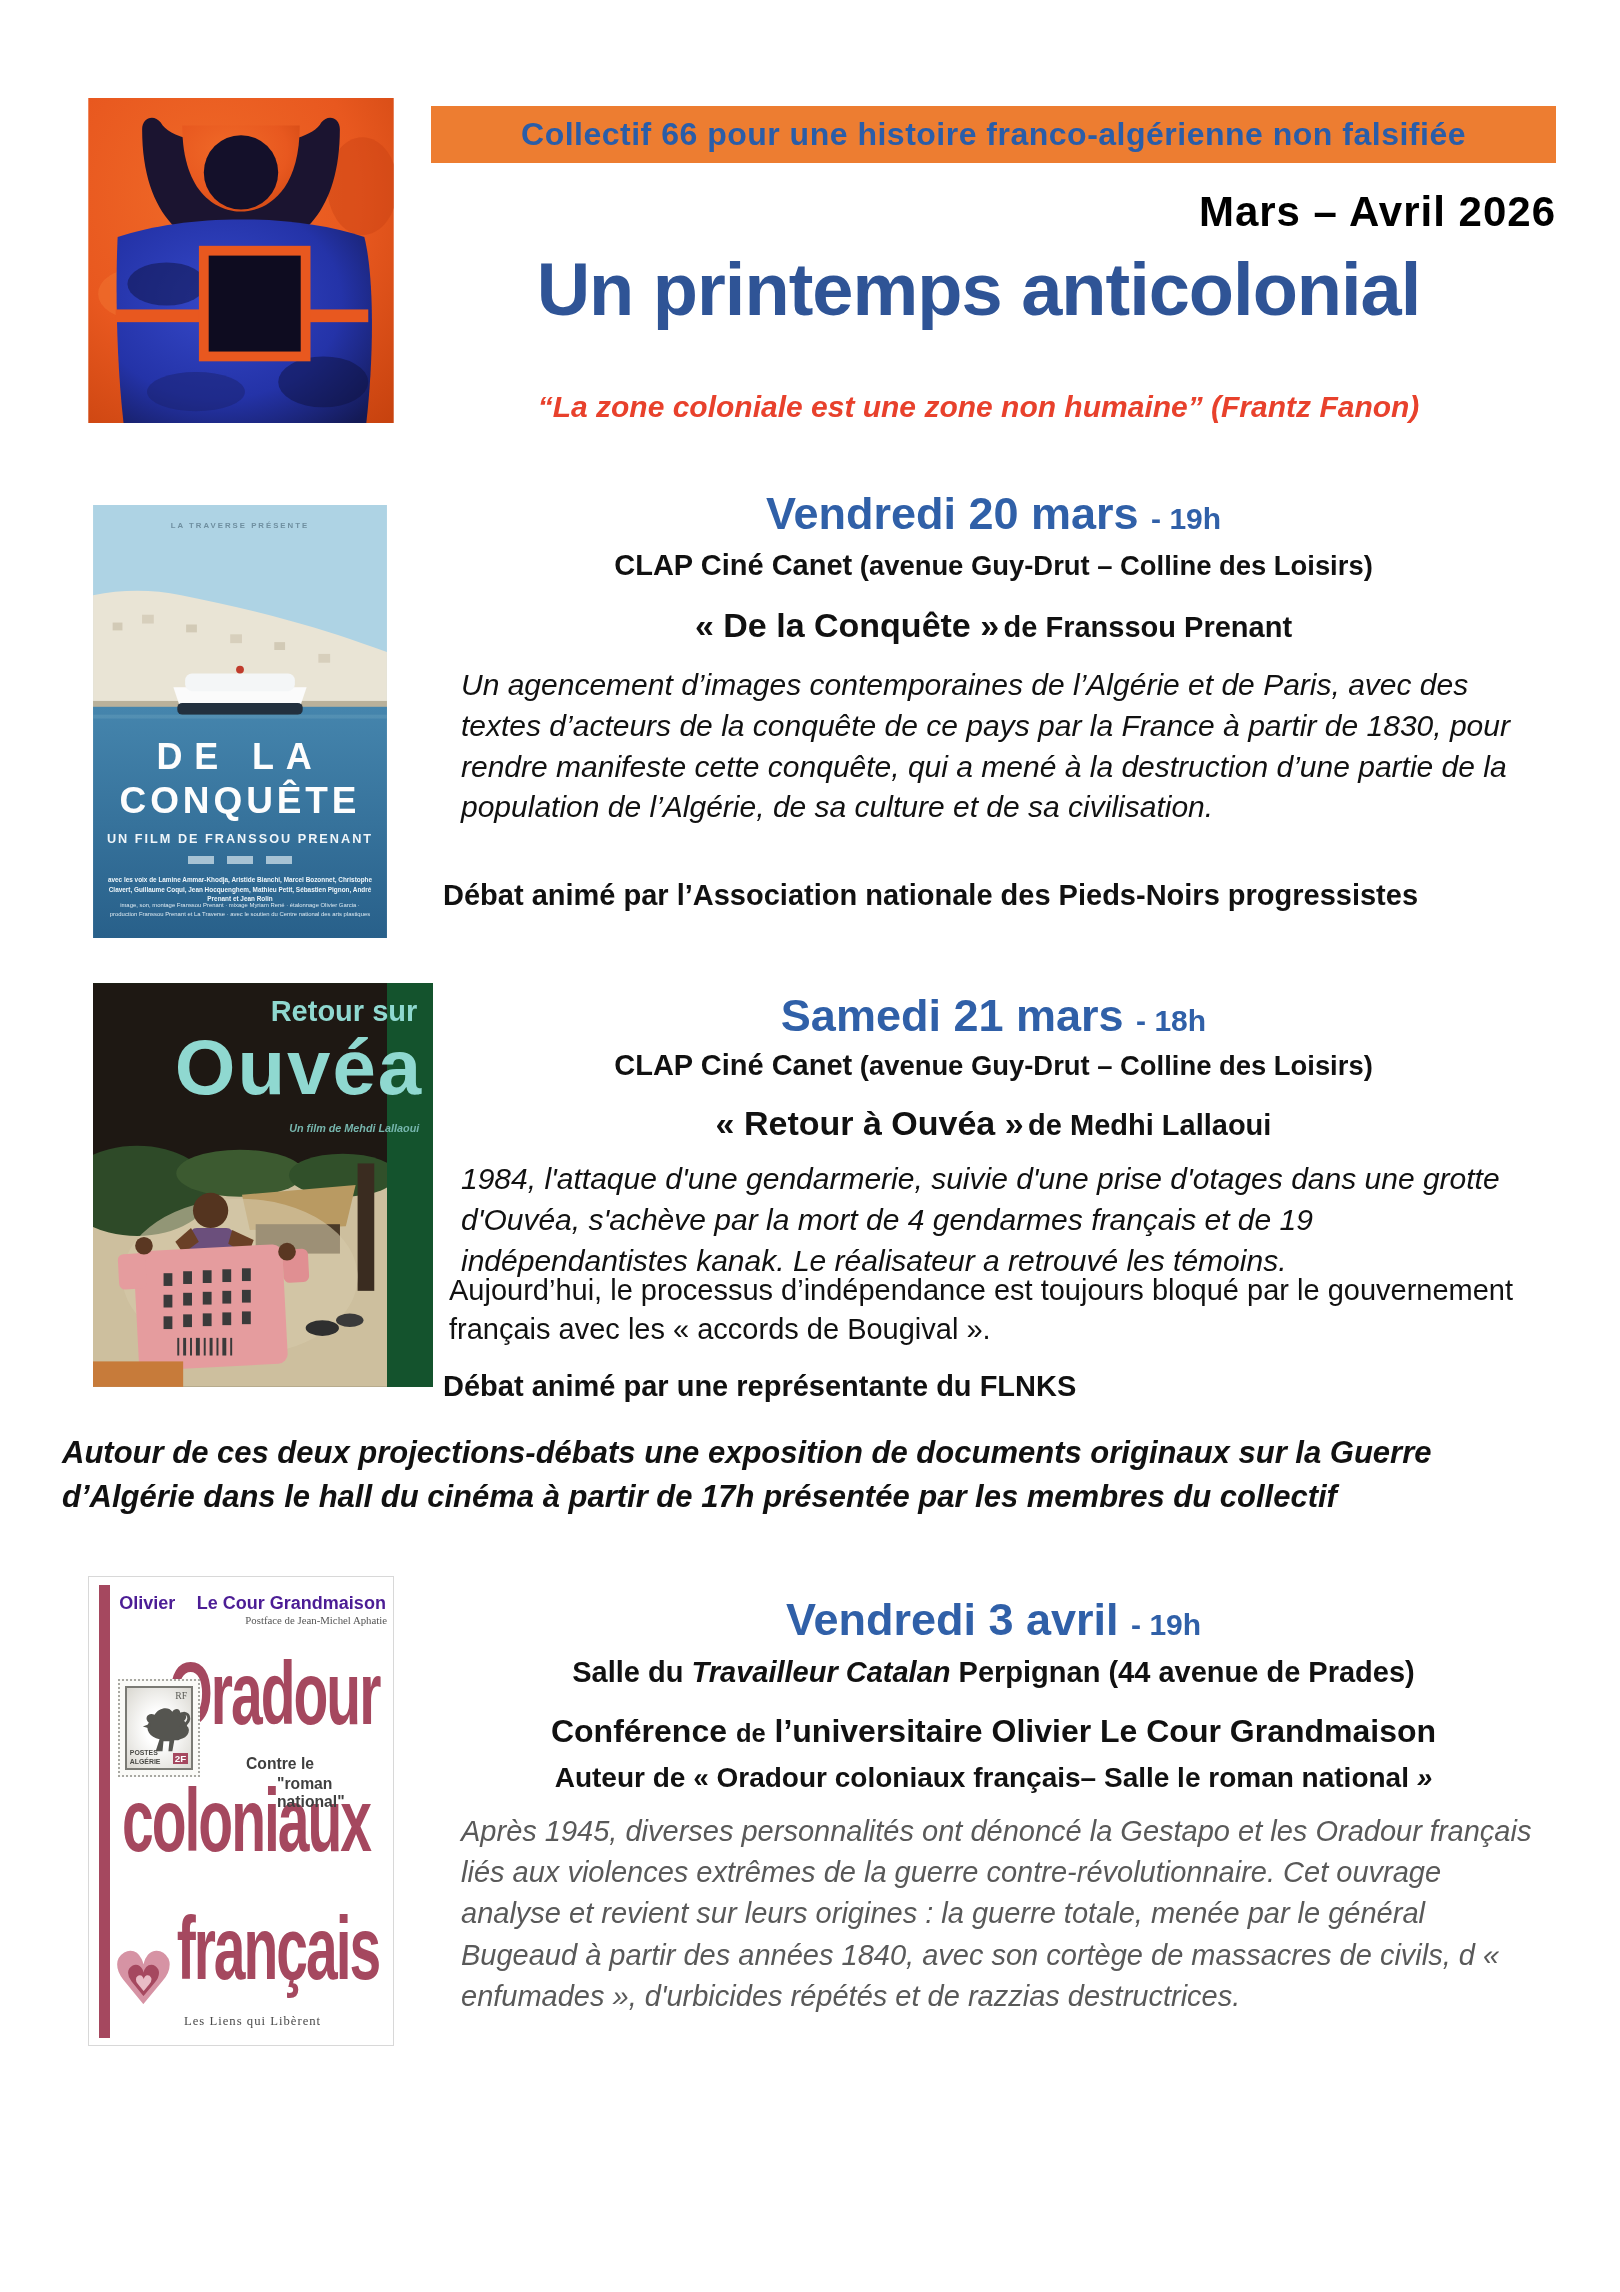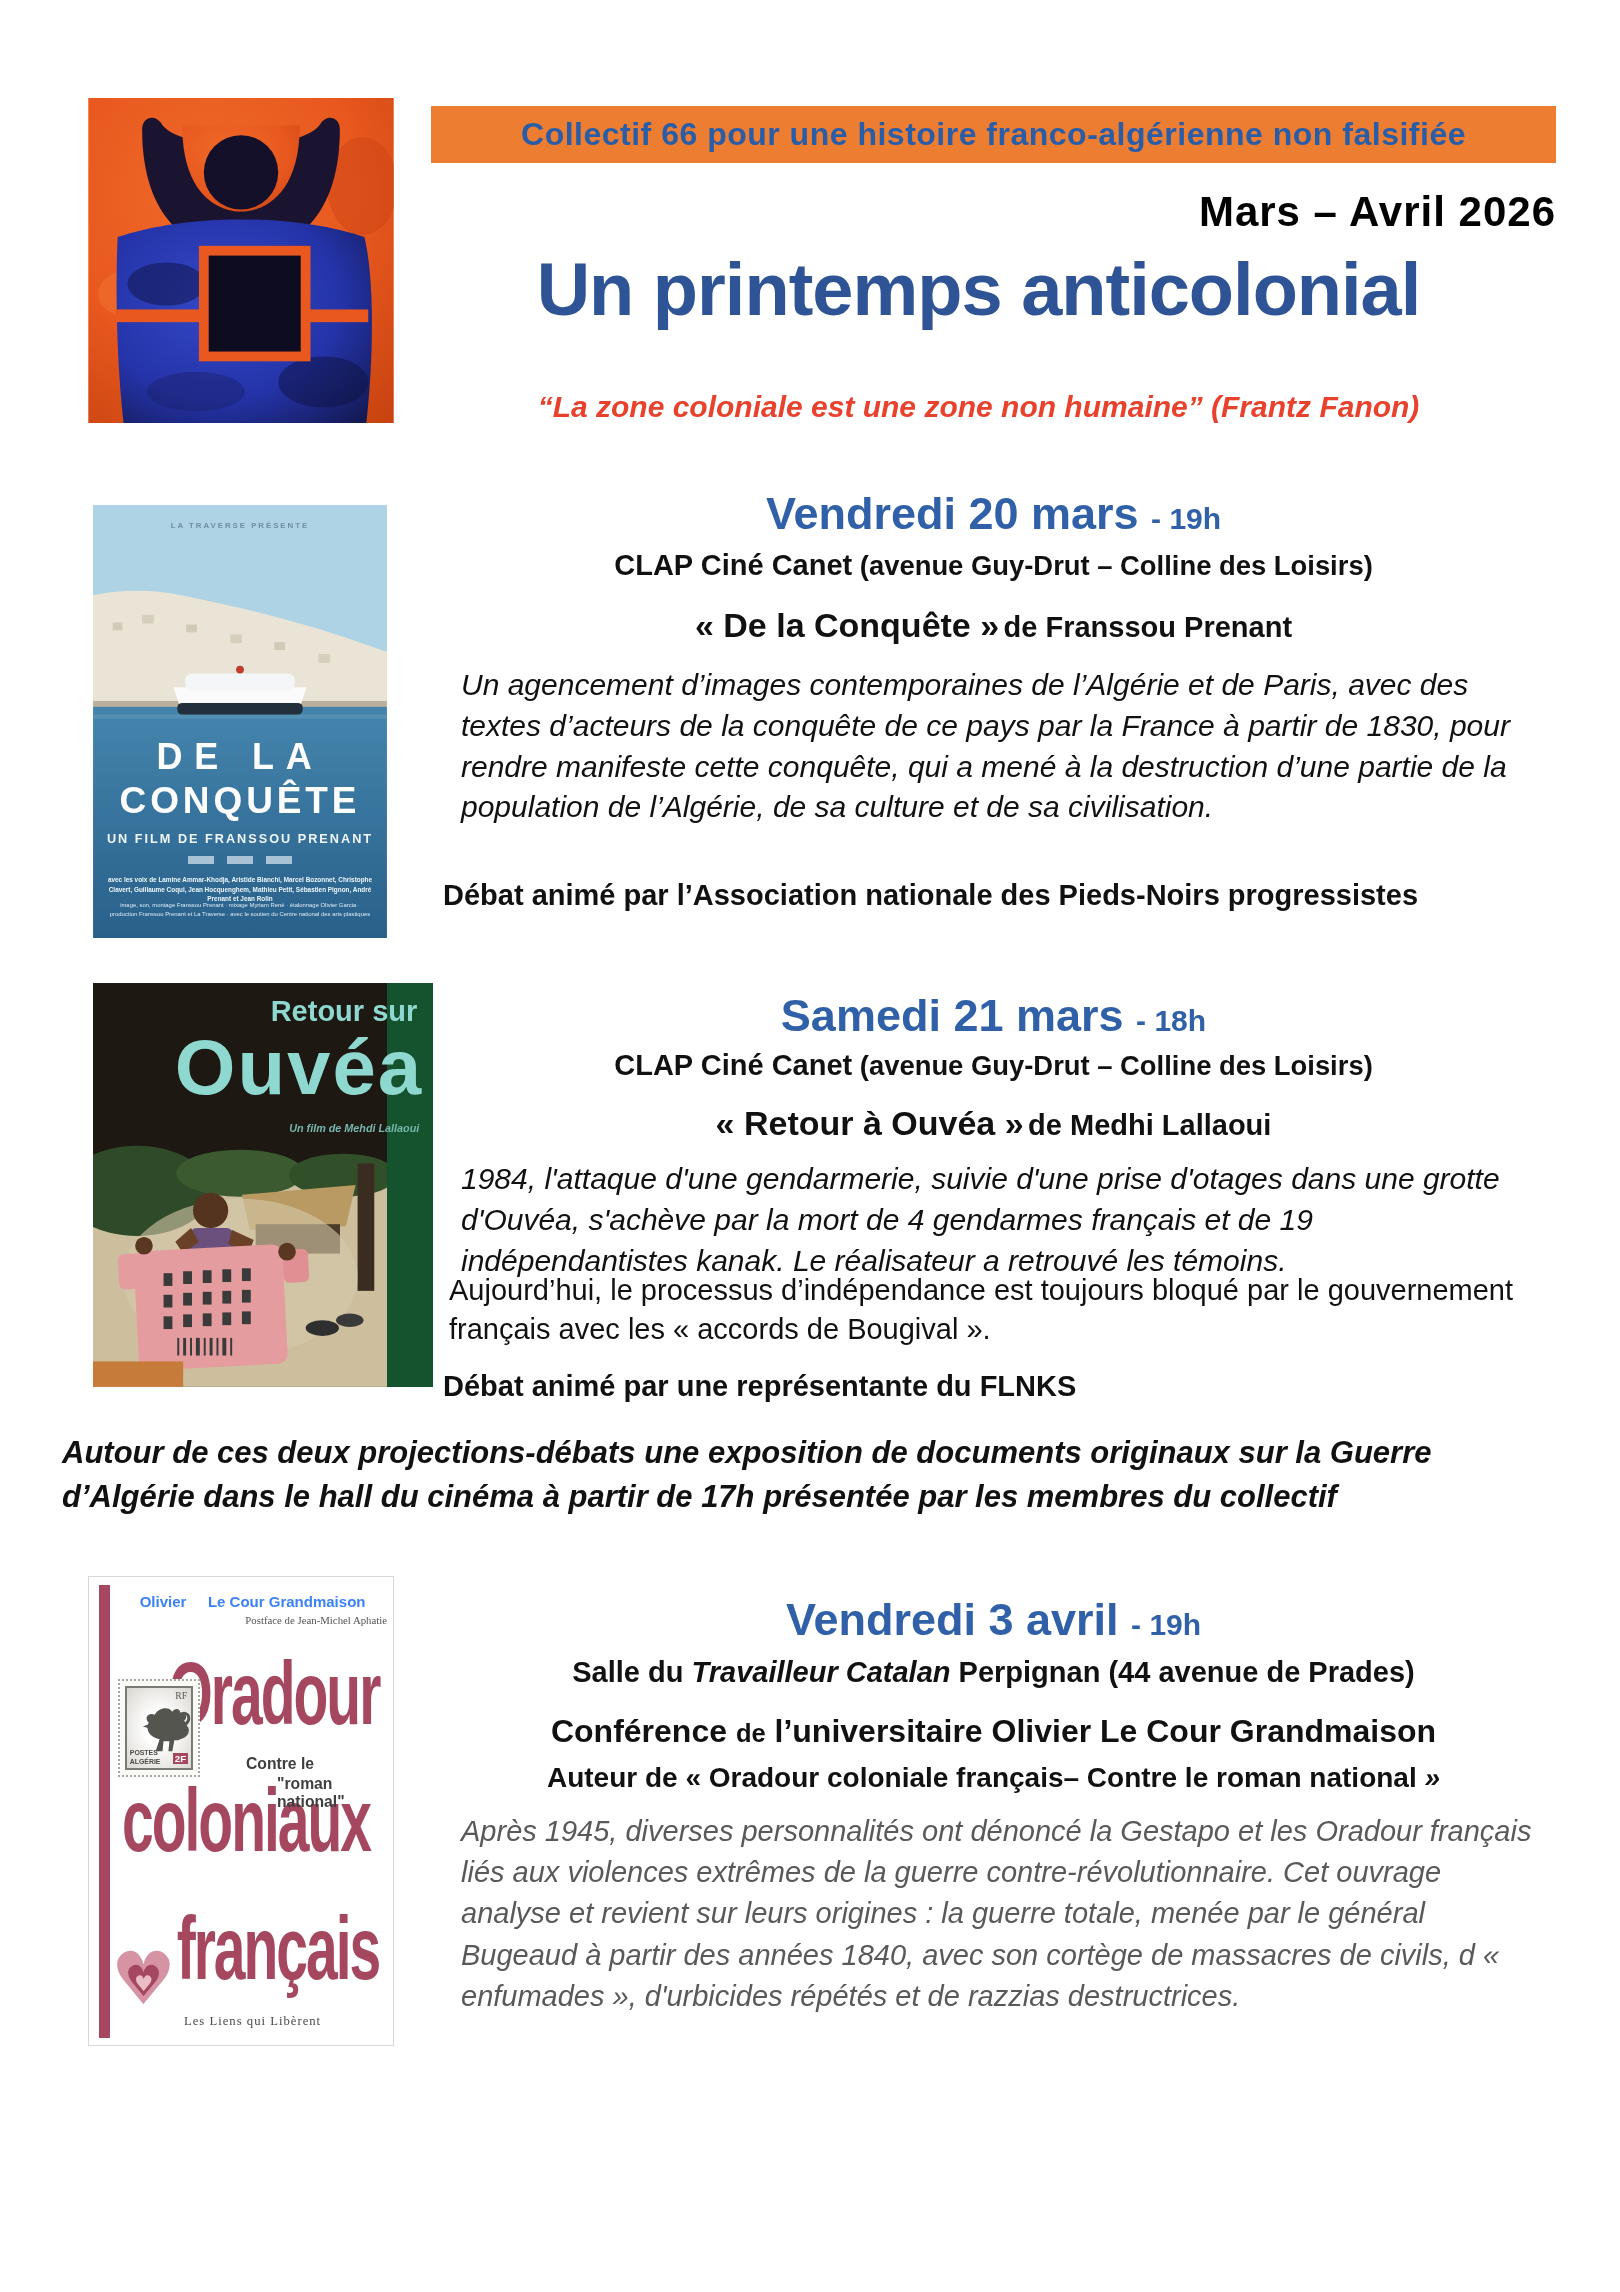--- a/index.html
+++ b/index.html
@@ -73,21 +73,21 @@
   .poster2{left:93px;top:983px;width:340px;height:404px;overflow:hidden;background:#14532d;}
   .poster2 svg{position:absolute;left:0;top:0;}
   .p2-t1{right:15.7px;top:11.8px;font-size:29px;font-weight:bold;color:#8fd8d0;}
   .p2-t2{right:9.8px;top:39px;font-size:78px;font-weight:bold;color:#8fd8d0;letter-spacing:2px;}
   .p2-by{right:13.7px;top:139px;font-size:10.8px;font-weight:bold;color:#76b5ad;font-style:italic;}
 
   
   .book{left:88px;top:1576px;width:306px;height:470px;background:#ffffff;border:1px solid #d8d8d8;
       box-sizing:border-box;overflow:hidden;}
   .bk-stripe{left:9.8px;top:7.8px;width:10.8px;height:453px;background:#A5485F;}
-  .bk-author{left:29px;right:5.9px;top:15.7px;text-align:center;font-size:15px;font-weight:bold;color:#3b82f6;}
+  .bk-author{left:29px;right:5.9px;top:15.7px;text-align:center;font-size:18px;font-weight:bold;color:#4c1d95;}
   .bk-author .gap{display:inline-block;width:21.6px;}
   .bk-postface{left:29px;right:5.9px;top:37px;text-align:right;font-size:10.8px;
       font-family:"Liberation Serif",serif;color:#555;}
   .bk-big{color:#A5485F;font-weight:bold;font-size:57px;letter-spacing:-2px;
       transform:scaleY(1.55);transform-origin:top left;white-space:nowrap;}
   .bk-w1{left:0;right:13.7px;top:65px;text-align:right;}
   .bk-w2{left:33px;top:192px;}
   .bk-w3{left:0;right:13.7px;top:320px;text-align:right;}
   .bk-sub1{left:157px;top:178px;font-size:15.7px;font-weight:bold;color:#3f3f3f;}
   .bk-sub2{left:188px;top:198px;font-size:15.7px;font-weight:bold;color:#3f3f3f;}
@@ -318,20 +318,20 @@
     <span>Salle du</span>
     <span class="it">Travailleur Catalan</span>
     <span>Perpignan (44 avenue de Prades)</span>
   </div>
   <div class="abs e3-conf">
     <span>Conférence</span>
     <span class="small">de</span>
     <span>l’universitaire Olivier Le Cour Grandmaison</span>
   </div>
   <div class="abs e3-auteur">
-    <span>Auteur de « Oradour coloniale français– Contre le roman national</span>
+    <span>Auteur de « Oradour coloniaux français– Salle le roman national</span>
     <span class="it">»</span>
   </div>
   <div class="abs e3-desc">Après 1945, diverses personnalités ont dénoncé la Gestapo et les Oradour français liés aux violences extrêmes de la guerre contre-révolutionnaire. Cet ouvrage analyse et revient sur leurs origines : la guerre totale, menée par le général Bugeaud à partir des années 1840, avec son cortège de massacres de civils, d « enfumades », d'urbicides répétés et de razzias destructrices.</div>
 
 
 </div>
 
 
 </body></html>

